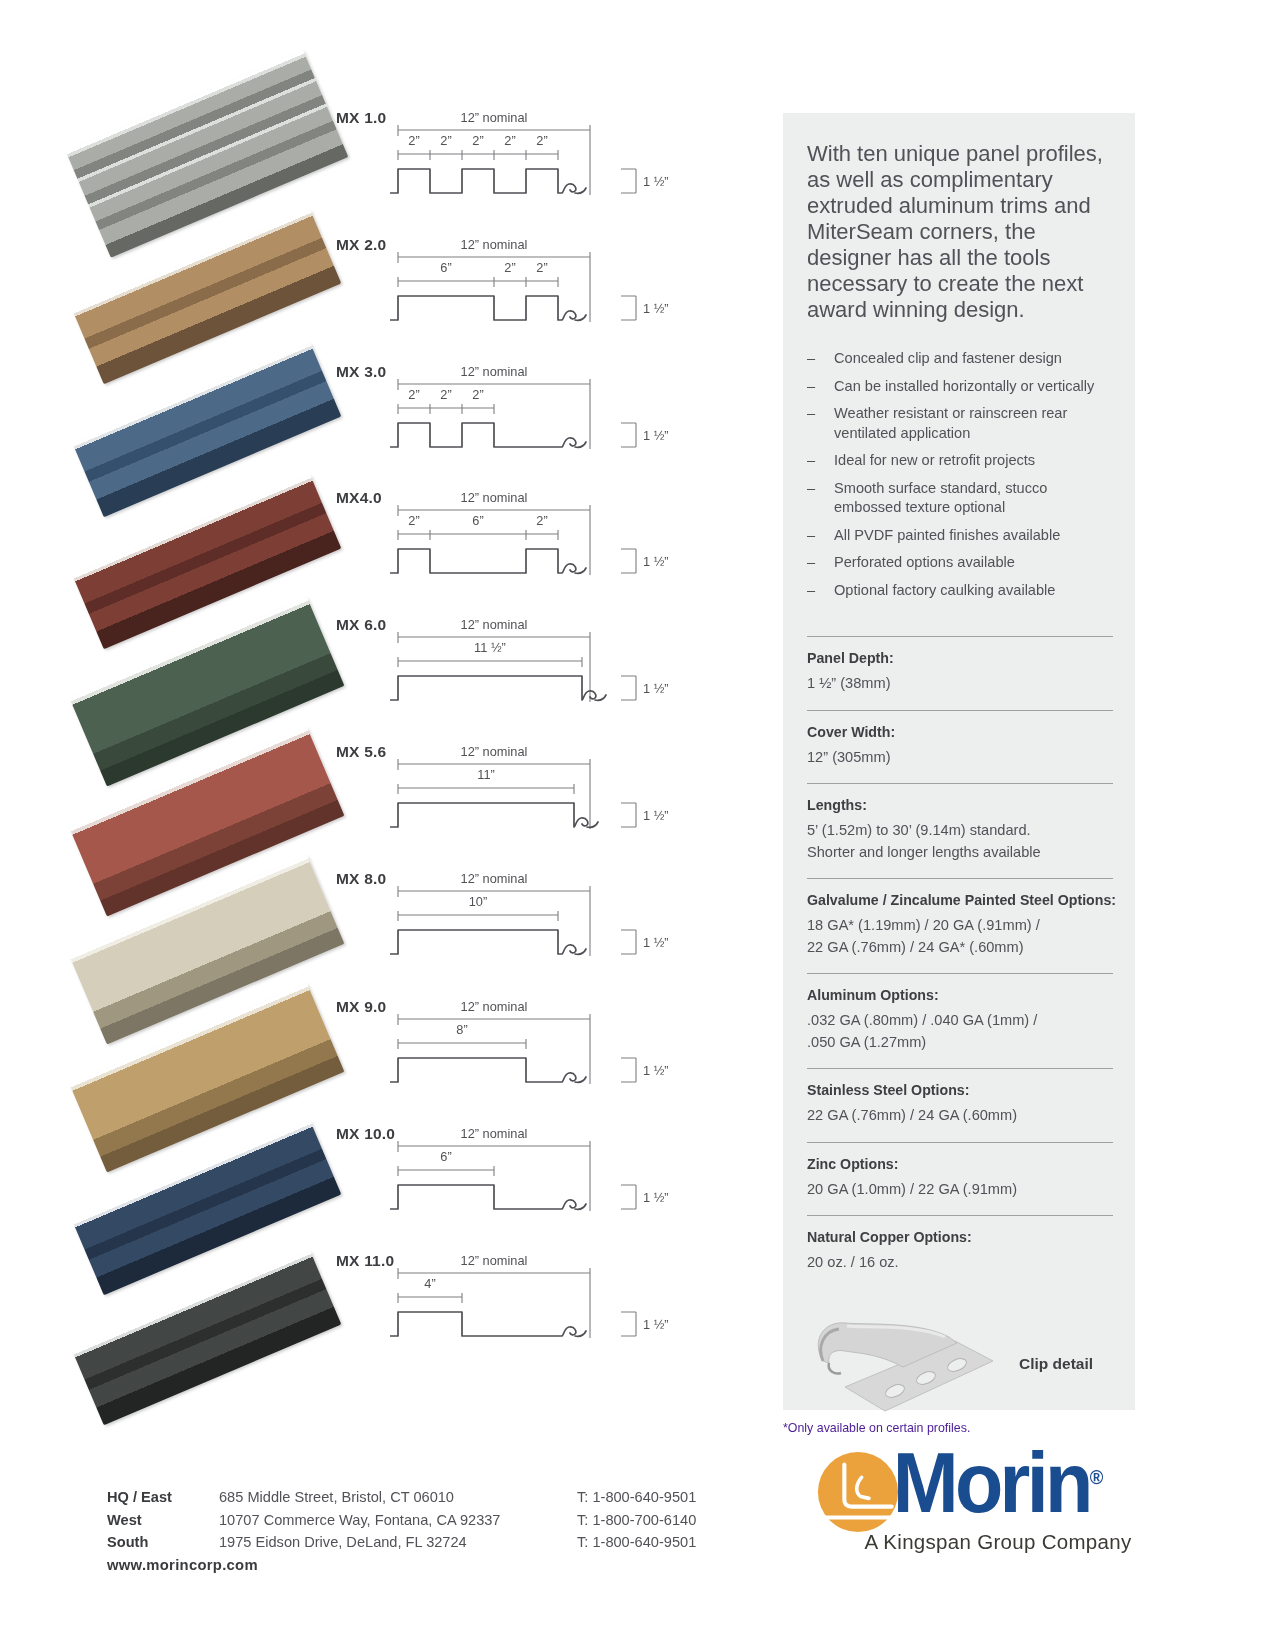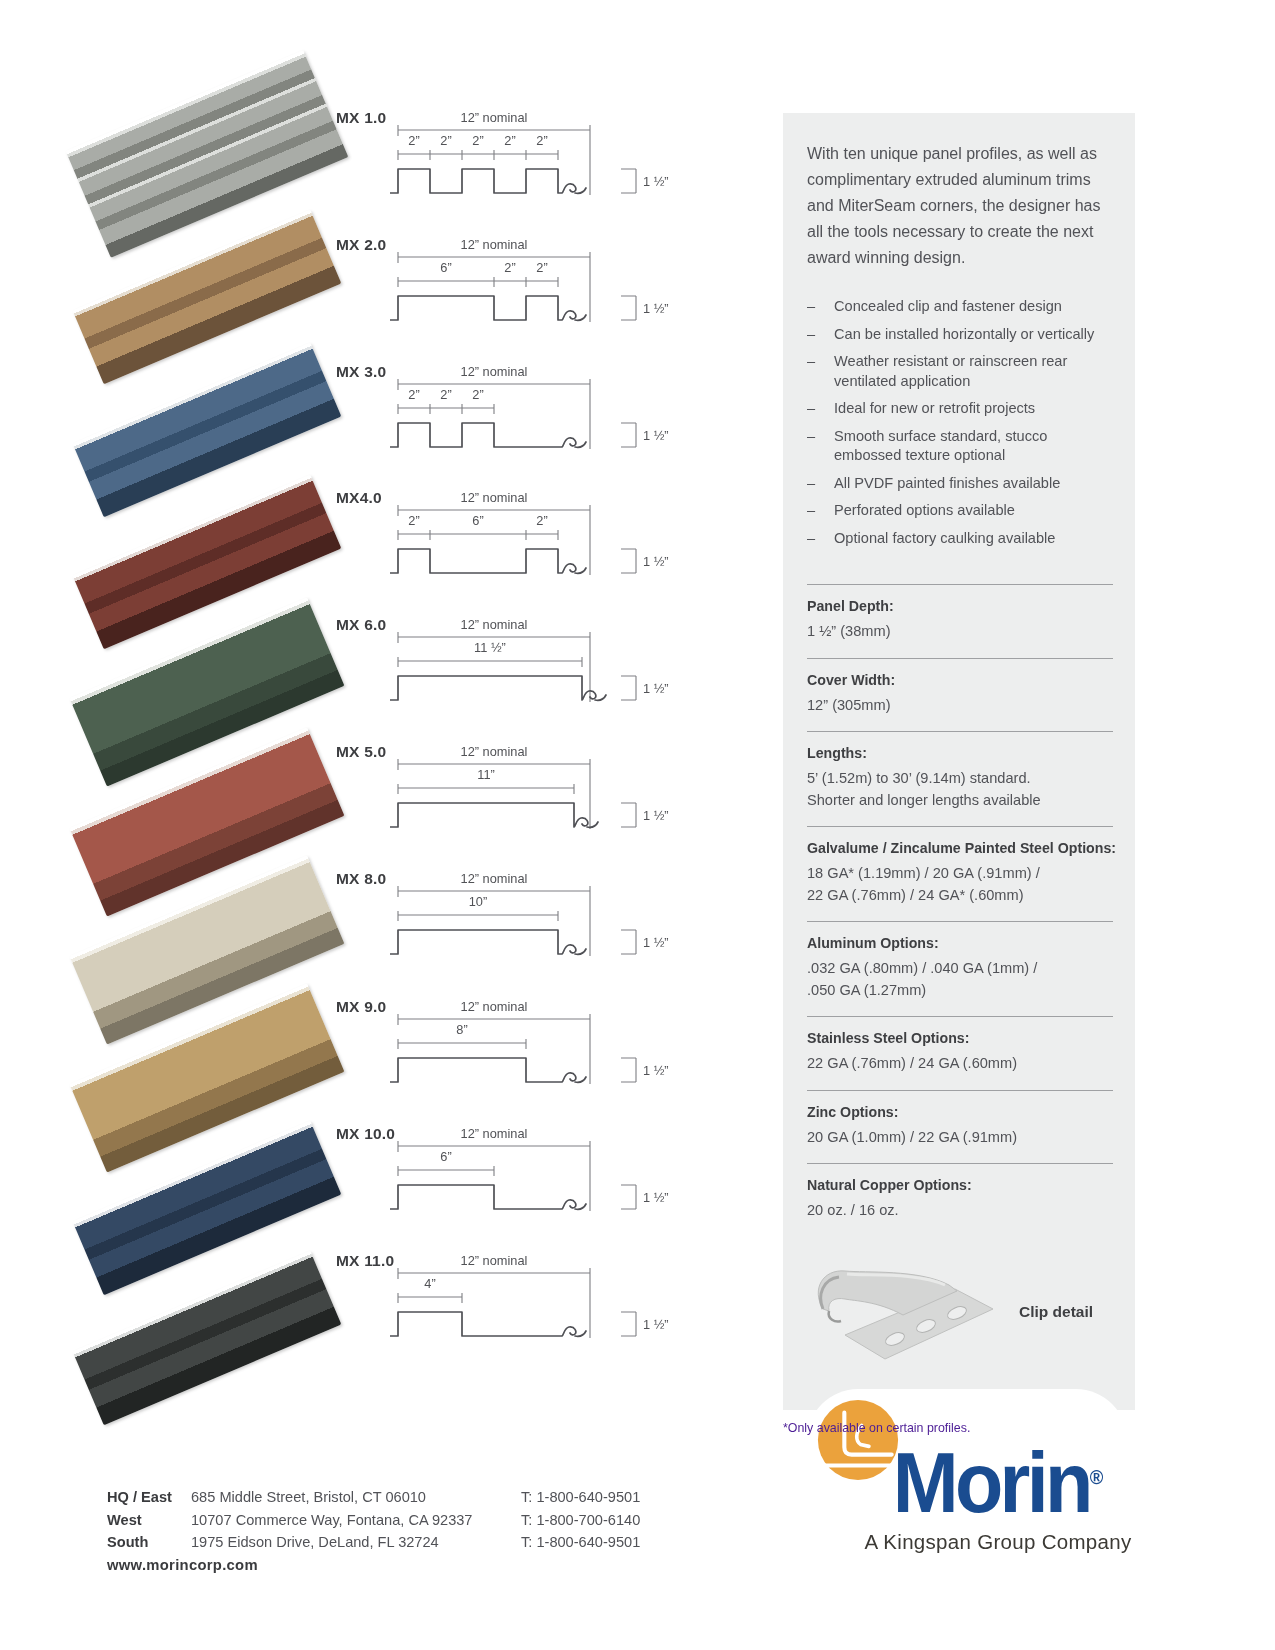--- a/index.html
+++ b/index.html
@@ -13,42 +13,42 @@
   .prow{position:absolute;left:322px;width:420px;height:112px;}
   .plabel{position:absolute;left:14px;top:14px;font-size:15.5px;font-weight:bold;color:#3d3e41;letter-spacing:.2px;}
   .prow svg{position:absolute;left:68px;top:0;}
   .dimtext{font-size:12.8px;fill:#515256;font-family:"Liberation Sans",sans-serif;}
   .dimline{stroke:#7e7f83;stroke-width:1.1;fill:none;}
   .profline{stroke:#4f5055;stroke-width:1.7;fill:none;stroke-linejoin:round;stroke-linecap:round;}
 
   
   #info-panel{position:absolute;left:783px;top:113px;width:352px;height:1297px;background:#edeeee;
               padding:22px 22px 0 24px;box-sizing:border-box;}
-  .intro{font-size:16px;line-height:26px;color:#515257;margin:6px 0 26px 0;}
+  .intro{font-size:22px;line-height:26px;color:#515257;margin:6px 0 26px 0;}
   .feature{display:flex;margin-bottom:8px;font-size:14.6px;line-height:19.5px;color:#515257;}
   .feature .dash{width:27px;flex:none;}
   .specs{margin-top:36px;}
   .spec{border-top:1px solid #9fa0a3;padding:13px 0 15px 0;}
   .spec h4{margin:0 0 7px 0;font-size:14.2px;color:#3e3f42;white-space:nowrap;font-weight:bold;}
   .spec p{margin:0;font-size:14.6px;line-height:21.5px;color:#515257;}
 
   .cliparea{position:relative;height:150px;margin-top:2px;text-decoration:underline;}
   .cliplabel{position:absolute;left:212px;top:64px;font-weight:bold;font-size:15.5px;color:#3e3f42;}
 
   .pill{background:#fff;border-radius:52px;display:flex;align-items:center;gap:14px;
         padding:10px 14px 10px 10px;width:320px;box-sizing:border-box;margin-left:0px;}
   .pill .icn{flex:none;width:82px;height:82px;}
   .pill h4{margin:0 0 3px 0;font-size:15.2px;color:#3e3f42;font-weight:bold;}
   .pill p{margin:0;font-size:13.8px;line-height:18.5px;width:206px;color:#515257;}
 
   .footnote{position:absolute;left:783px;top:1421px;font-size:12.4px;color:#4c1d95;}
 
   
   #contact{position:absolute;left:107px;top:1486px;font-size:14.6px;line-height:22.5px;color:#515257;}
-  .crow{display:grid;grid-template-columns:84px 330px auto;}
+  .crow{display:grid;grid-template-columns:84px 330px auto;gap:28px;}
   .clabel{font-weight:bold;color:#3a3b3e;}
   #website{position:absolute;left:107px;top:1557px;font-weight:bold;color:#3a3b3e;font-size:14.8px;letter-spacing:.3px;text-decoration:none;}
   #logo{position:absolute;left:862px;top:1430px;width:272px;text-align:center;}
   .morin{font-size:86px;font-weight:bold;color:#1a4c90;letter-spacing:-4px;line-height:94px;transform:scaleX(.92);}
   .morin .reg{font-size:20px;letter-spacing:0;vertical-align:28px;}
   .tagline{font-size:20.5px;color:#3c3a35;letter-spacing:.3px;margin-top:1px;}
 </style>
 </head>
 <body>
 
@@ -157,21 +157,21 @@
           <path d="M8 35H200 M8 30V41 M200 30V100" class="dimline"></path>
           <path d="M8 59H192 M8 55V65 M192 55V65" class="dimline"></path>
           <text x="100" y="50" text-anchor="middle" class="dimtext">11 ½”</text>
           <path d="M-4 98L8 98L8 74L192 74L192 98C194 97 194 90 199 89C205 88 207 94 205 96C203.5 97.5 201 97 200 95" class="profline"></path>
           <path d="M205 98 C210 99 214 97 216 93" class="profline"></path>
           <path d="M231 74H246 M246 74V98 M231 98H246" class="dimline"></path>
           <text x="253" y="90.5" class="dimtext">1 ½”</text>
         </svg>
       </div>
       <div class="prow" style="top: 729px;">
-        <div class="plabel">MX 5.0</div>
+        <div class="plabel">MX 5.6</div>
         <svg width="310" height="108" viewBox="0 0 310 108">
           <text x="104" y="27" text-anchor="middle" class="dimtext">12” nominal</text>
           <path d="M8 35H200 M8 30V41 M200 30V100" class="dimline"></path>
           <path d="M8 59H184 M8 55V65 M184 55V65" class="dimline"></path>
           <text x="96" y="50" text-anchor="middle" class="dimtext">11”</text>
           <path d="M-4 98L8 98L8 74L184 74L184 98C186 97 186 90 191 89C197 88 199 94 197 96C195.5 97.5 193 97 192 95" class="profline"></path>
           <path d="M197 98 C202 99 206 97 208 93" class="profline"></path>
           <path d="M231 74H246 M246 74V98 M231 98H246" class="dimline"></path>
           <text x="253" y="90.5" class="dimtext">1 ½”</text>
         </svg>

